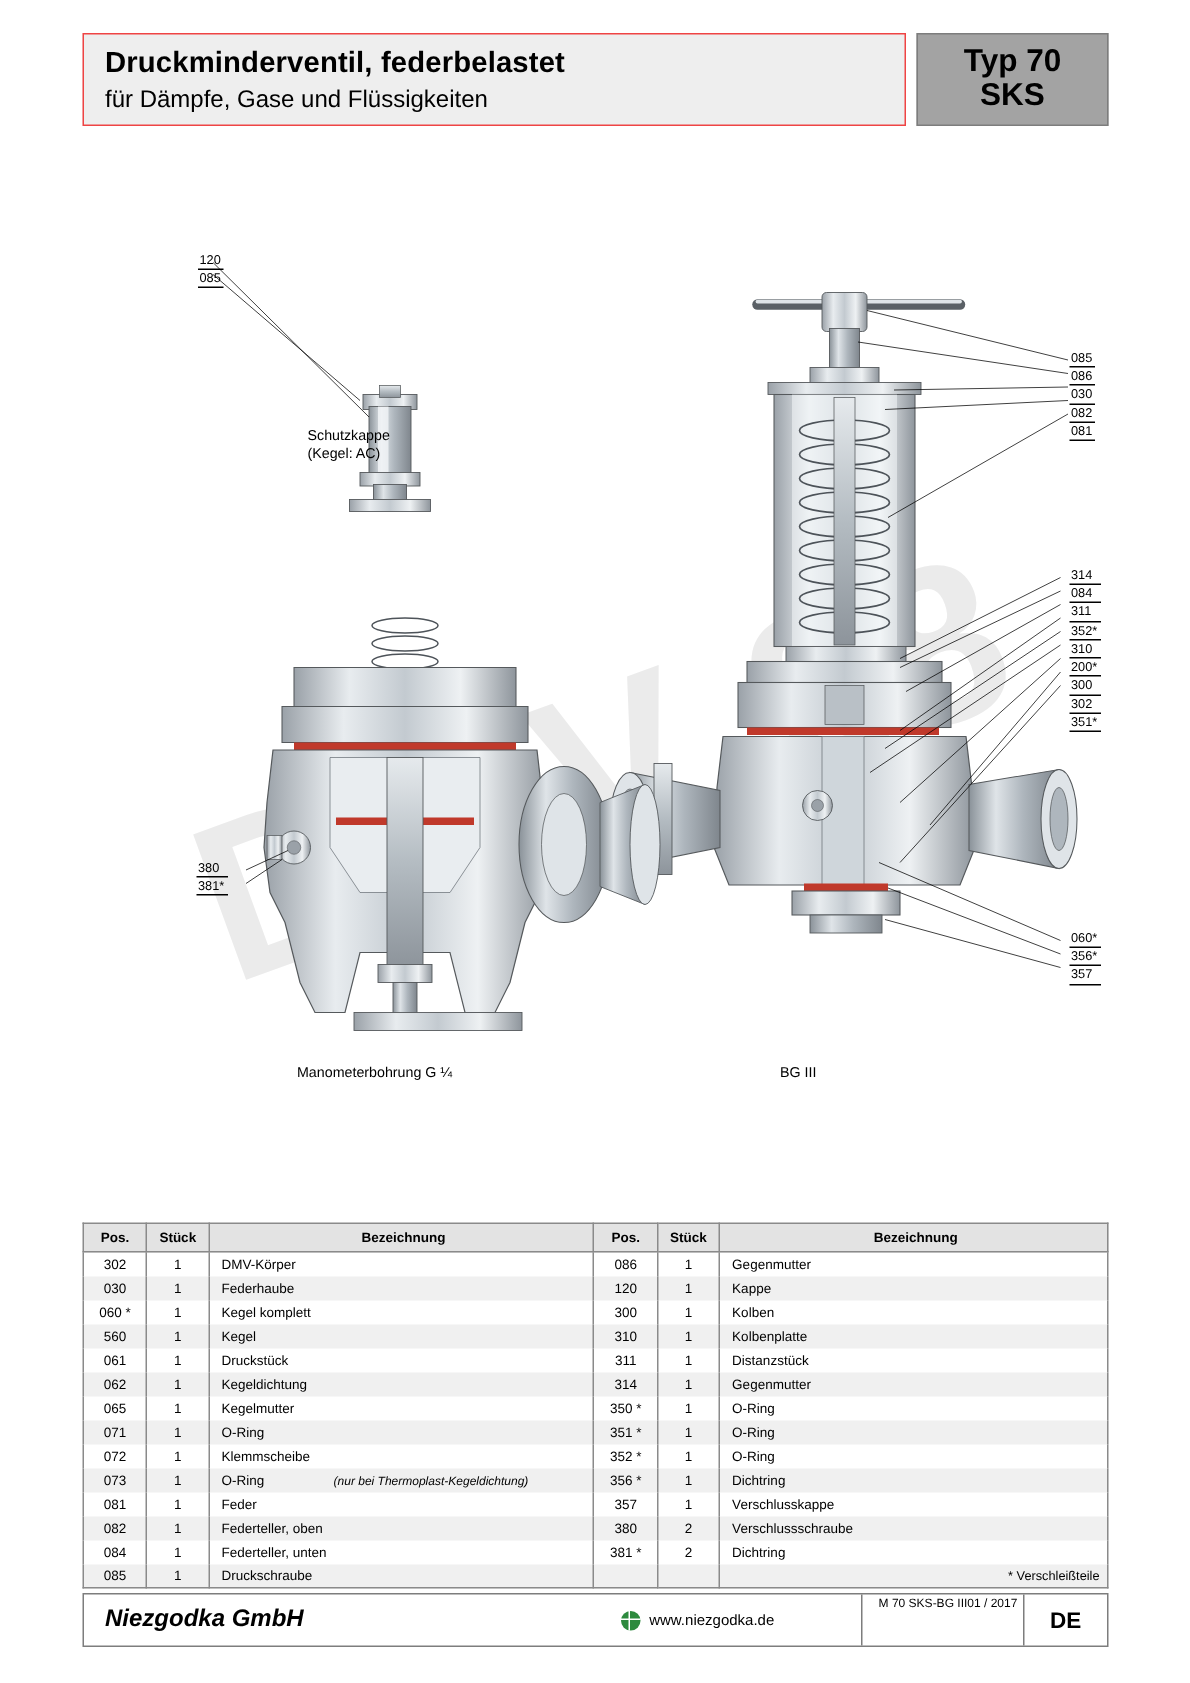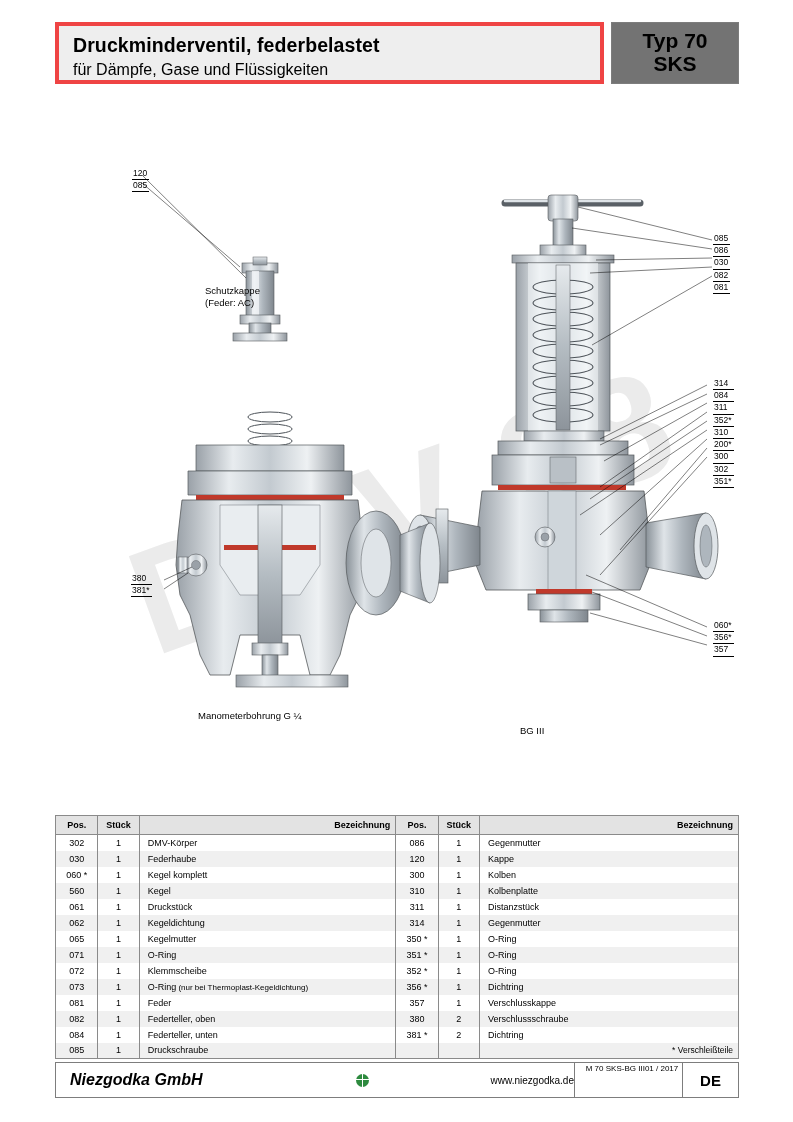--- a/index.html
+++ b/index.html
@@ -20,37 +20,37 @@
   
   .header {
     position: absolute;
     left: 55px; top: 22px;
     width: 684px; height: 62px;
     display: flex;
   }
   .header-title-box {
     flex: 1;
     background: #eeeeee;
-    border: 4px solid #ef4444;
+    border: 1px solid #ef4444;
     padding: 9px 14px 0 14px;
   }
   .header-title {
     font-size: 19.5px;
     font-weight: bold;
     letter-spacing: 0.1px;
     line-height: 1.1;
   }
   .header-sub {
     font-size: 16px;
     margin-top: 5px;
   }
   .header-type-box {
     width: 128px;
     margin-left: 7px;
-    background: #737373;
+    background: #a3a3a3;
     border: 1px solid #7d7d7d;
     display: flex;
     flex-direction: column;
     align-items: center;
     justify-content: center;
     line-height: 1.08;
   }
   .header-type-1 { font-size: 21px; font-weight: bold; }
   .header-type-2 { font-size: 21px; font-weight: bold; }
 
@@ -103,55 +103,55 @@
   .parts-table th {
     background: #e3e3e3;
     border: 0.8px solid #8a8a8a;
     font-size: 9px;
     font-weight: bold;
     padding: 4px 5px;
     text-align: center;
     height: 19px;
     margin-top: 25px;
   }
-  .parts-table th.desc { text-align: right; padding-left: 8px; }
+  .parts-table th.desc { text-align: center; padding-left: 8px; }
   .parts-table td {
     border-left: 0.8px solid #8a8a8a;
     border-right: 0.8px solid #8a8a8a;
     padding: 2.5px 5px;
     height: 16px;
   }
   .parts-table tr.alt td { background: #f0f0f0; }
   .parts-table td.pos { text-align: center; width: 44px; }
   .parts-table td.qty { text-align: center; width: 42px; }
   .parts-table td.desc { padding-left: 8px; width: 280px; }
   .parts-table td.indent { }
   .parts-table tr.last td { border-bottom: 0.8px solid #8a8a8a; }
   .parts-table tr.first td { border-top: 0.8px solid #8a8a8a; }
-  .note-ital { font-size: 8px; }
+  .note-ital { font-style: italic; font-size: 8px; margin-left: 44px; }
   .wear-note { text-align: right; padding-right: 8px; font-size: 8.5px; }
 
   
   .footer {
     position: absolute;
     left: 55px; top: 1062px;
     width: 684px; height: 36px;
     border: 1px solid #7d7d7d;
     display: flex;
     align-items: stretch;
   }
   .footer-company {
     flex: 0 0 300px;
     display: flex; align-items: center;
     padding-left: 14px;
     font-size: 16px; font-weight: bold; font-style: italic;
   }
   .footer-web {
     flex: 1;
-    display: flex; align-items: center; justify-content: space-between;
+    display: flex; align-items: center; justify-content: center;
     font-size: 10px;
     gap: 6px;
   }
   .globe {
     width: 13px; height: 13px; border-radius: 50%;
     background: #2d8a3e;
     display: inline-block;
     position: relative;
   }
   .globe::before {
@@ -350,21 +350,21 @@
         <line x1="164" y1="494" x2="188" y2="478" stroke="#000" stroke-width="0.5"></line>
       </g>
     </svg>
 
     <div class="leader-label" style="left:132px; top:73px;">
       <div>120</div>
       <div>085</div>
     </div>
     <div class="caption" style="left:205px; top:190px; width:110px;">
       <div>Schutzkappe</div>
-      <div>(Feder: AC)</div>
+      <div>(Kegel: AC)</div>
     </div>
 
     <div class="leader-label" style="left:713px; top:138px;">
       <div>085</div>
       <div>086</div>
       <div>030</div>
       <div>082</div>
       <div>081</div>
     </div>
 
@@ -385,21 +385,21 @@
       <div>356*</div>
       <div>357</div>
     </div>
 
     <div class="leader-label" style="left:131px; top:478px;">
       <div>380</div>
       <div>381*</div>
     </div>
 
     <div class="caption" style="left:198px; top:615px; width:170px;">Manometerbohrung G ¼</div>
-    <div class="caption" style="left:520px; top:630px; width:100px;">BG III</div>
+    <div class="caption" style="left:520px; top:615px; width:100px;">BG III</div>
   </div>
 
   <table class="parts-table">
     <thead>
       <tr>
         <th>Pos.</th>
         <th>Stück</th>
         <th class="desc">Bezeichnung</th>
         <th>Pos.</th>
         <th>Stück</th>

